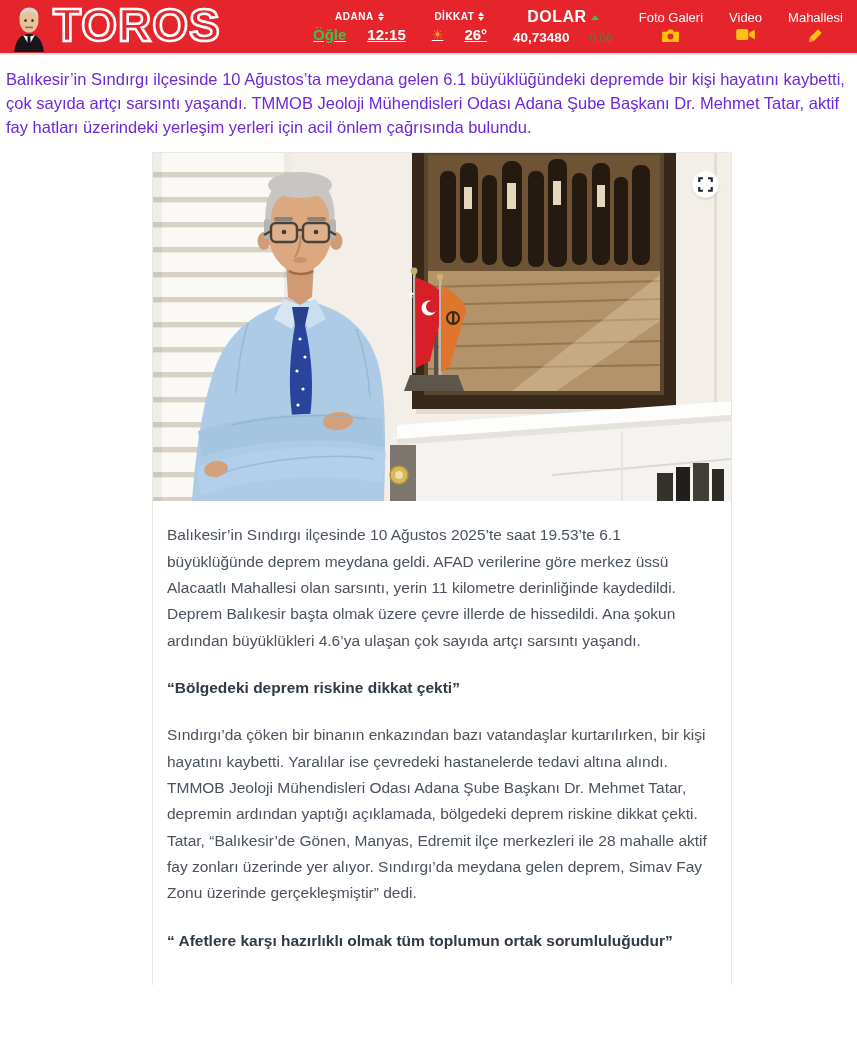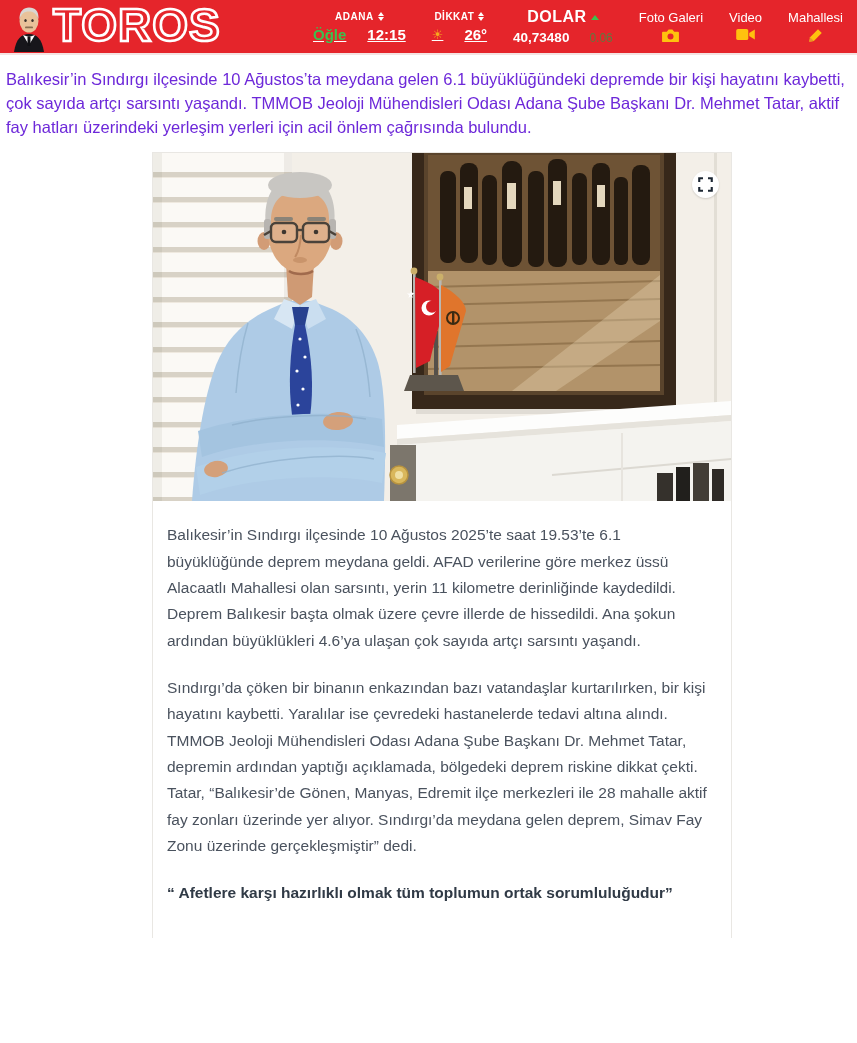--- a/index.html
+++ b/index.html
@@ -320,18 +320,19 @@
 
       <button class="expand-btn">
         <svg width="12" height="12" viewBox="0 0 12 12">
           <path d="M1,4 V1 H4 M8,1 H11 V4 M11,8 V11 H8 M4,11 H1 V8" stroke="#1c2733" stroke-width="1.7" fill="none"></path>
         </svg>
       </button>
     </figure>
 
     <div class="card-body">
       <p>Balıkesir’in Sındırgı ilçesinde 10 Ağustos 2025’te saat 19.53’te 6.1 büyüklüğünde deprem meydana geldi. AFAD verilerine göre merkez üssü Alacaatlı Mahallesi olan sarsıntı, yerin 11 kilometre derinliğinde kaydedildi. Deprem Balıkesir başta olmak üzere çevre illerde de hissedildi. Ana şokun ardından büyüklükleri 4.6’ya ulaşan çok sayıda artçı sarsıntı yaşandı.</p>
+      <h3 class="sub">“Bölgedeki deprem riskine dikkat çekti”</h3>
       <p>Sındırgı’da çöken bir binanın enkazından bazı vatandaşlar kurtarılırken, bir kişi hayatını kaybetti. Yaralılar ise çevredeki hastanelerde tedavi altına alındı. TMMOB Jeoloji Mühendisleri Odası Adana Şube Başkanı Dr. Mehmet Tatar, depremin ardından yaptığı açıklamada, bölgedeki deprem riskine dikkat çekti. Tatar, “Balıkesir’de Gönen, Manyas, Edremit ilçe merkezleri ile 28 mahalle aktif fay zonları üzerinde yer alıyor. Sındırgı’da meydana gelen deprem, Simav Fay Zonu üzerinde gerçekleşmiştir” dedi.</p>
       <h3 class="sub">“ Afetlere karşı hazırlıklı olmak tüm toplumun ortak sorumluluğudur”</h3>
 
     </div>
   </article>
 </main>
 
 </body></html>

